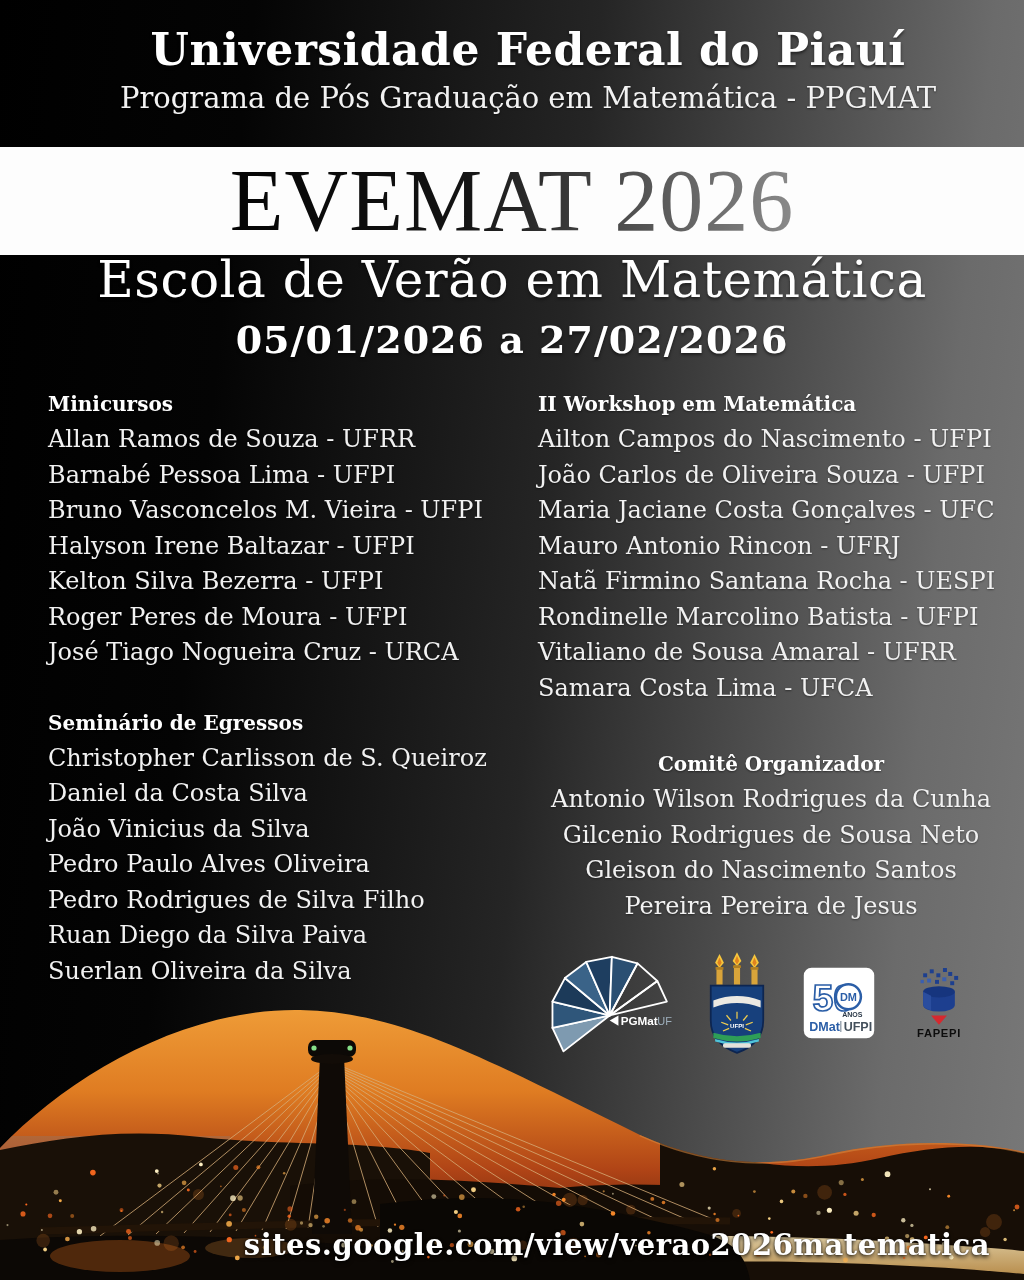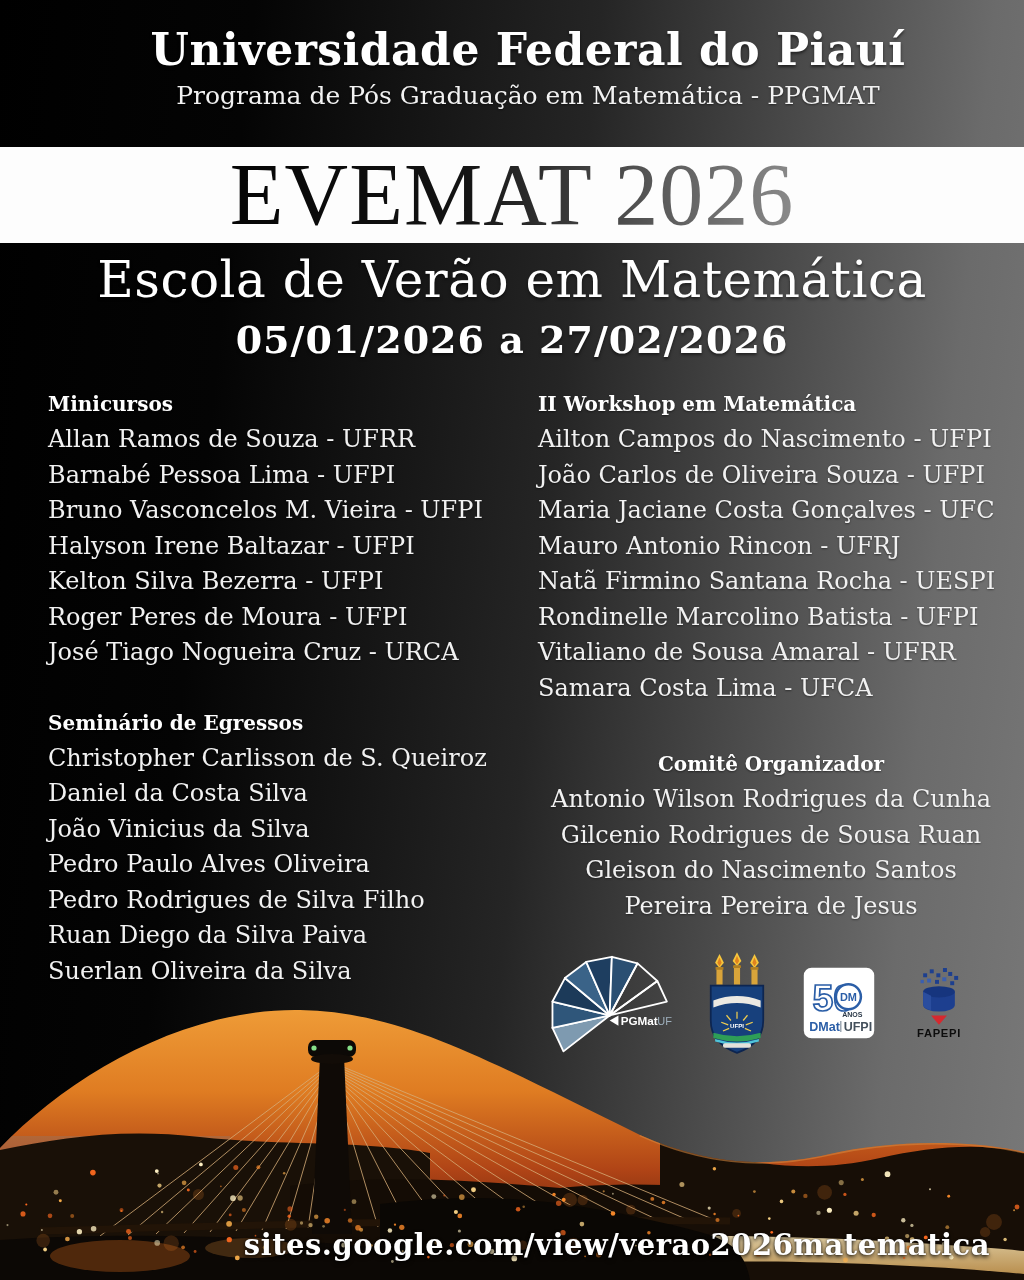--- a/index.html
+++ b/index.html
@@ -8,26 +8,26 @@
     background:linear-gradient(96deg,#000 0%,#040404 22%,#252525 52%,#6b6b6b 86%,#787878 100%);
     font-family:"DejaVu Serif","Liberation Serif",serif;
   }
   
   .header{position:absolute;top:0;left:0;right:0;height:147px;text-align:center;padding-left:32px;}
   .header h1{
     margin:0;padding-top:24px;font-size:44px;font-weight:600;color:#fff;
     letter-spacing:.5px;text-shadow:0 2px 3px rgba(0,0,0,.55);
   }
   .header h2{
-    margin:6px 0 0;font-size:25px;font-weight:400;color:#f2f2f2;
+    margin:6px 0 0;font-size:29px;font-weight:400;color:#f2f2f2;
     text-shadow:0 1px 2px rgba(0,0,0,.5);
   }
   
   .band{
-    position:absolute;top:147px;left:0;right:0;height:96px;background:#fdfdfd;
+    position:absolute;top:147px;left:0;right:0;height:108px;background:#fdfdfd;
     display:flex;align-items:center;justify-content:center;
   }
   .band .evemat{
     font-family:"Liberation Serif","DejaVu Serif",serif;
     font-size:88px;font-weight:500;letter-spacing:1px;line-height:96px;
     background:linear-gradient(90deg,#050505 0%,#141414 42%,#8a8a8a 100%);
     -webkit-background-clip:text;background-clip:text;color:transparent;
   }
   
   .subtitle{position:absolute;top:243px;left:0;right:0;text-align:center;color:#fff;}
@@ -126,21 +126,21 @@
             <li class="name">Natã Firmino Santana Rocha - UESPI</li>
             <li class="name">Rondinelle Marcolino Batista - UFPI</li>
             <li class="name">Vitaliano de Sousa Amaral - UFRR</li>
             <li class="name">Samara Costa Lima - UFCA</li>
           </ul>
       </div>
       <div class="sec gap-right">
         <h3>Comitê Organizador</h3>
         <ul>
             <li class="name">Antonio Wilson Rodrigues da Cunha</li>
-            <li class="name">Gilcenio Rodrigues de Sousa Ruan</li>
+            <li class="name">Gilcenio Rodrigues de Sousa Neto</li>
             <li class="name">Gleison do Nascimento Santos</li>
             <li class="name">Pereira Pereira de Jesus</li>
           </ul>
       </div>
     </div>
   </div>
 
   <div class="logos">
 
     <svg class="logo" width="132" height="110" viewBox="0 0 180 150">

